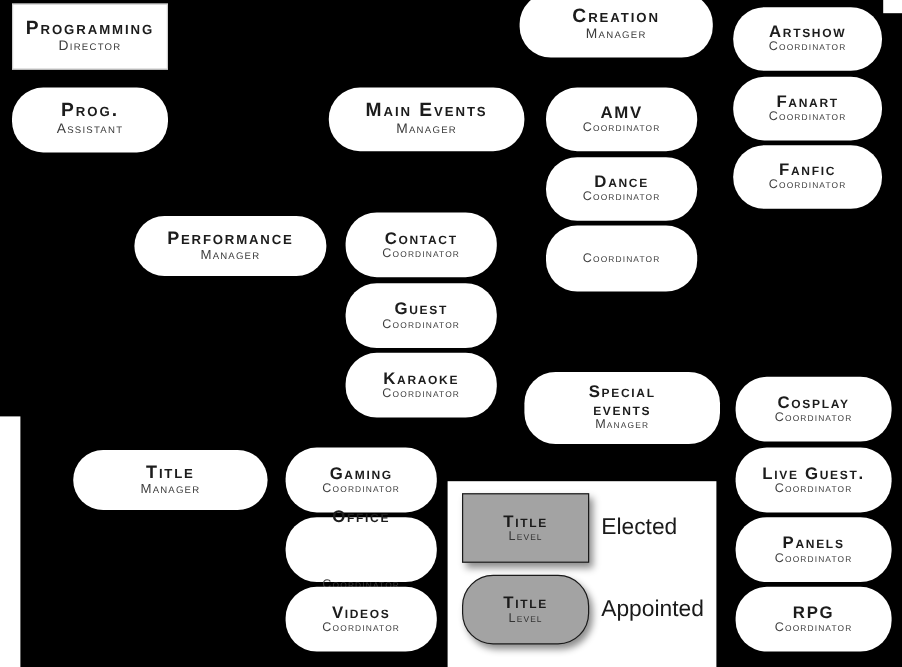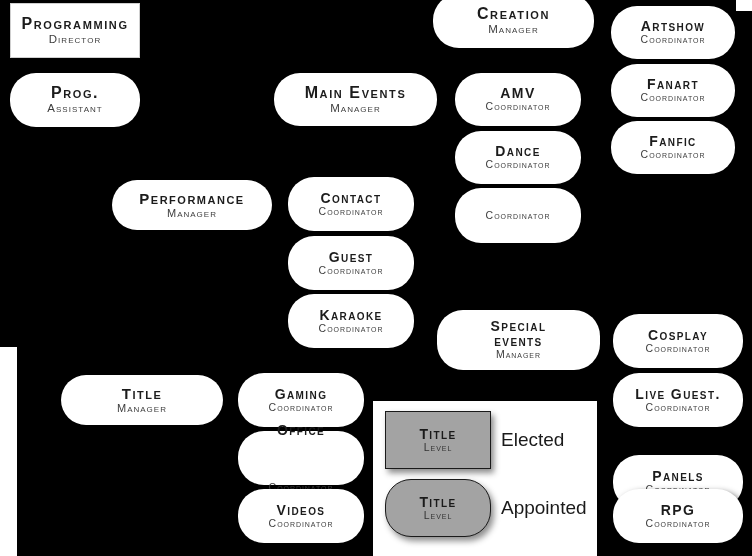--- a/index.html
+++ b/index.html
@@ -220,21 +220,21 @@
   <div class="node appointed t-sm" style="left:613px; top:373px; width:130px; height:54px;">
     <span class="title">Live Guest.</span>
     <span class="level">Coordinator</span>
   </div>
 
   <div class="node appointed t-sm" style="left:238px; top:431px; width:126px; height:54px;gap:44px;">
     <span class="title">Office</span>
     <span class="level">Coordinator</span>
   </div>
 
-  <div class="node appointed t-sm" style="left:613px; top:431px; width:130px; height:54px;margin-top:24px;">
+  <div class="node appointed t-sm" style="left:613px; top:431px; width:130px; height:54px;">
     <span class="title">Panels</span>
     <span class="level">Coordinator</span>
   </div>
 
   <div class="node appointed t-sm" style="left:238px; top:489px; width:126px; height:54px;">
     <span class="title">Videos</span>
     <span class="level">Coordinator</span>
   </div>
 
   <div class="node appointed t-sm" style="left:613px; top:489px; width:130px; height:54px;">

